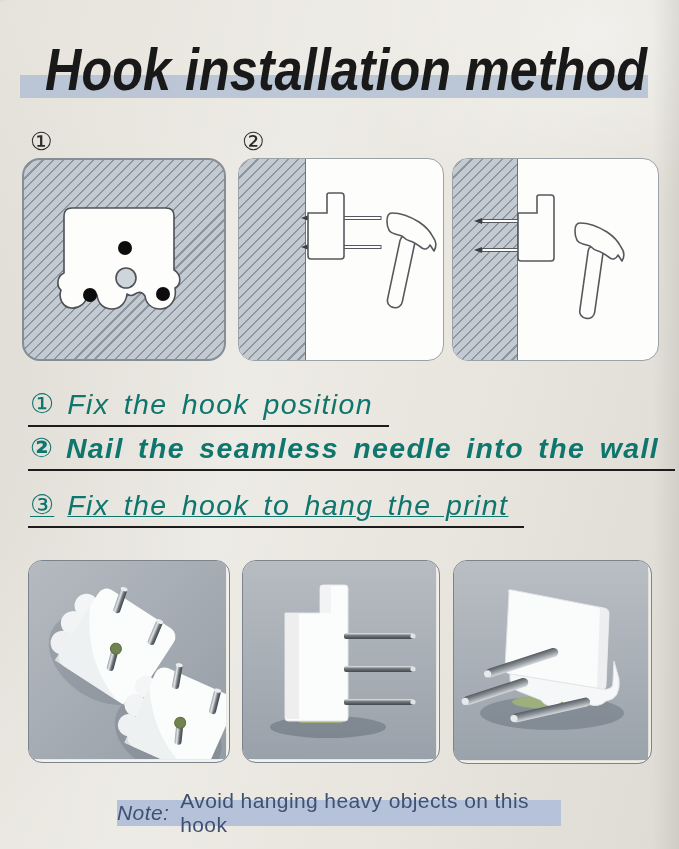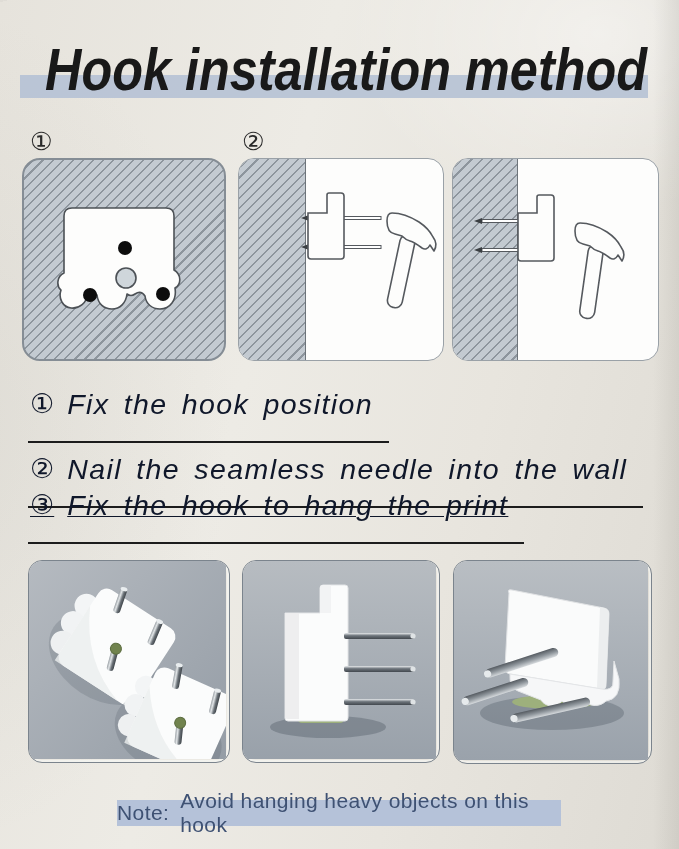--- a/index.html
+++ b/index.html
@@ -34,35 +34,35 @@
   .dbox{position:absolute;top:158px;height:203px;box-sizing:border-box;}
   .dbox1{left:22px;width:204px;border:2px solid #858d95;border-radius:18px;}
   .dbox23{background:#fdfdfc;border:1.5px solid #9aa1a7;border-radius:16px;overflow:hidden;}
   .dbox2{left:238px;width:206px;}
   .dbox3{left:452px;width:207px;}
   .wallstrip{position:absolute;left:0;top:0;bottom:0;border-right:1.5px solid #6d747a;}
   .dbox2 .wallstrip{width:66px;} .dbox3 .wallstrip{width:64px;}
   .dsvg{position:absolute;left:0;top:0;}
 
   
-  .instr{position:absolute;left:28px;white-space:nowrap;border-bottom:2.5px solid #1c1c1c;padding:0 16px 20px 2px;color:#0f172a;}
-  .i1{top:388px;} .i2{top:453px;} .i3{top:489px;text-decoration:underline;}
+  .instr{position:absolute;left:28px;white-space:nowrap;border-bottom:2.5px solid #1c1c1c;padding:0 16px 4px 2px;color:#0f766e;}
+  .i1{top:388px;} .i2{top:432px;font-weight:bold;} .i3{top:489px;text-decoration:underline;}
   .inum{font-family:"DejaVu Sans",sans-serif;font-style:normal;font-size:27px;vertical-align:1px;margin-right:13px;}
   .itext{font-style:italic;font-size:28.5px;letter-spacing:1.4px;word-spacing:5px;}
 
   
   .photo{position:absolute;top:560px;height:201px;border:1.5px solid #7b848d;border-radius:14px;overflow:hidden;
     box-shadow:inset 0 0 0 2px rgba(248,250,247,.55);}
   .p1{left:28px;width:200px;} .p2{left:242px;width:196px;} .p3{left:453px;width:197px;height:202px;}
   .photo svg{display:block;}
 
   
   .note-band{position:absolute;left:117px;top:800px;width:444px;height:26px;background:#b5c2d9;
     display:flex;align-items:center;justify-content:center;color:#3e5173;font-size:21px;letter-spacing:.4px;}
-  .note-label{margin-right:11px;}
+  .note-label{margin-right:11px;font-style:italic;}
 </style>
 </head>
 <body>
 
 <div class="tex1"></div>
 <div class="tex2"></div>
 
 <div class="title-band"></div>
 <div class="page-title">Hook installation method</div>
 

